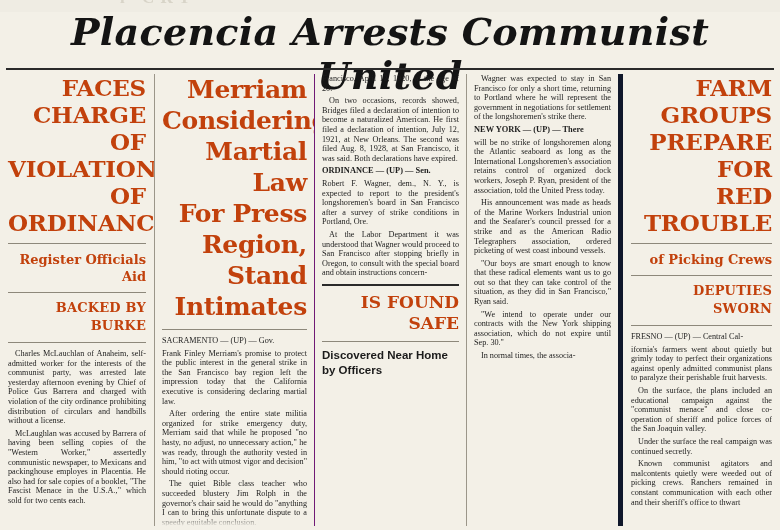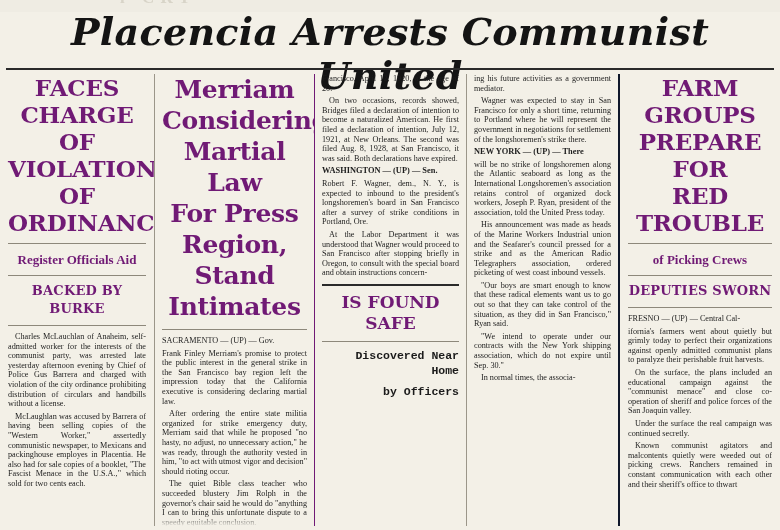--- a/index.html
+++ b/index.html
@@ -79,44 +79,43 @@
   }
   .col {
     position: relative;
     box-sizing: border-box;
     overflow: hidden;
   }
   .col.c1 { width: 148px; padding: 0 8px 0 2px; }
   .col.c2 { width: 160px; padding: 0 7px; border-left: 1px solid #9b9689; }
   .col.c3 { width: 152px; padding: 0 7px; border-left: 1px solid #701a75; }
   .col.c4 { width: 152px; padding: 0 7px; border-left: 1px solid #9b9689; }
-  .col.c5 { width: 156px; padding: 0 2px 0 8px; border-left: 2px solid #0f172a; }
+  .col.c5 { width: 156px; padding: 0 2px 0 8px; border-left: 5px solid #0f172a; }
 
   .hl {
     font-family: "DejaVu Serif", serif;
     font-weight: bold;
-    text-align: center;
-    color: #701a75;
+    text-align: right;
+    color: #c2410c;
     margin: 0;
   }
   .hl.big {
     font-size: 23px;
     line-height: 27px;
     letter-spacing: -0.2px;
   }
   .hl.wide {
     font-size: 25px;
     line-height: 31px;
     letter-spacing: -0.3px;
   }
   .hl.sub {
     font-size: 13px;
     line-height: 17px;
     margin-top: 7px;
-    font-family: Liberation Serif, serif;
   }
   .hl.mid {
     font-size: 17px;
     line-height: 21px;
     margin-top: 6px;
   }
   .hl.small-caps {
     font-size: 13px;
     line-height: 18px;
     letter-spacing: 0.2px;
@@ -149,26 +148,26 @@
   .body-txt p.noind { text-indent: 0; }
   .lead {
     font-weight: normal;
   }
   .subhead-inline {
     font-weight: bold;
     font-size: 8.4px;
   }
 
   .dek {
-    font-family: Liberation Mono, monospace;
+    font-family: Liberation Sans, sans-serif;
     font-weight: bold;
     font-size: 12.5px;
     line-height: 16px;
-    text-align: right;
-    margin: 6px 0 0 0;
+    text-align: left;
+    margin: 0 0 0 0;
   }
   .dek.small {
     font-size: 11.5px;
     line-height: 15px;
   }
   .fadeout {
     position: absolute;
     left: 0;
     bottom: 0;
     width: 100%;
@@ -221,35 +220,34 @@
         <p>The quiet Bible class teacher who succeeded blustery Jim Rolph in the governor's chair said he would do "anything I can to bring this unfortunate dispute to a speedy equitable conclusion.</p>
 
       </div>
       <div class="fadeout"></div>
     </div>
 
     <div class="col c3">
       <div class="body-txt">
         <p class="noind">Francisco, April 12, 1920, at the age of 20.</p>
         <p>On two occasions, records showed, Bridges filed a declaration of intention to become a naturalized American. He first filed a declaration of intention, July 12, 1921, at New Orleans. The second was filed Aug. 8, 1928, at San Francisco, it was said. Both declarations have expired.</p>
-        <p class="noind"><span class="subhead-inline">WASHINGTON — (UP) — Sen.</span></p>
-        <p class="noind">Robert F. Wagner, dem., N. Y., is expected to inbound to the president's longshoremen's board in San Francisco after a survey of strike conditions in Portland, Ore.</p>
+        <p class="noind"><span class="subhead-inline">ORDINANCE — (UP) — Sen.</span></p>
+        <p class="noind">Robert F. Wagner, dem., N. Y., is expected to report to the president's longshoremen's board in San Francisco after a survey of strike conditions in Portland, Ore.</p>
         <p>At the Labor Department it was understood that Wagner would proceed to San Francisco after stopping briefly in Oregon, to consult with the special board and obtain instructions concern-</p>
       </div>
       <hr class="hairline thick">
       <div class="hl mid">IS FOUND SAFE</div>
       <hr class="hairline">
       <div class="dek small">Discovered Near Home</div>
       <div class="dek small">by Officers</div>
       <div class="fadeout"></div>
     </div>
 
     <div class="col c4">
       <div class="body-txt">
-        <p class="noind">ing his future activities as a government mediator.</p>
         <p>Wagner was expected to stay in San Francisco for only a short time, returning to Portland where he will represent the government in negotiations for settlement of the longshoremen's strike there.</p>
         <p class="noind"><span class="subhead-inline">NEW YORK — (UP) — There</span></p>
         <p class="noind">will be no strike of longshoremen along the Atlantic seaboard as long as the International Longshoremen's association retains control of organized dock workers, Joseph P. Ryan, president of the association, told the United Press today.</p>
         <p>His announcement was made as heads of the Marine Workers Industrial union and the Seafarer's council pressed for a strike and as the American Radio Telegraphers association, ordered picketing of west coast inbound vessels.</p>
         <p>"Our boys are smart enough to know that these radical elements want us to go out so that they can take control of the situation, as they did in San Francisco," Ryan said.</p>
         <p>"We intend to operate under our contracts with the New York shipping association, which do not expire until Sep. 30."</p>
         <p>In normal times, the associa-</p>
       </div>
       <div class="fadeout"></div>
     </div>

